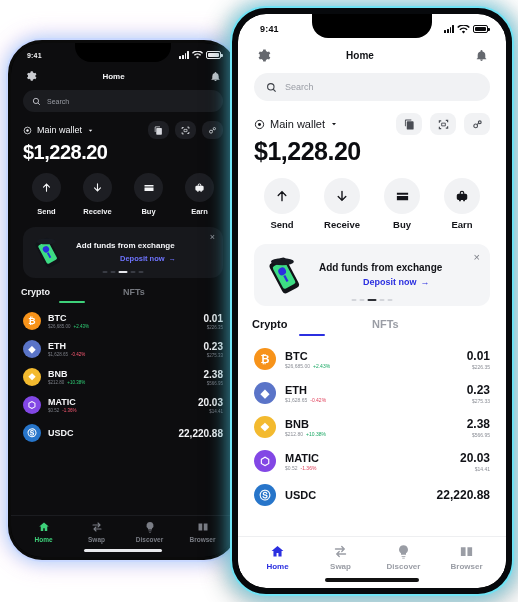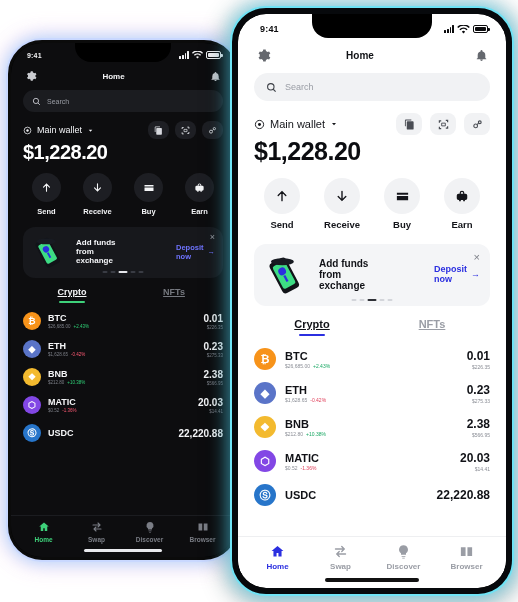--- a/index.html
+++ b/index.html
@@ -130,21 +130,21 @@
   .light-ui .q-label, .light-ui .q-circle { color:#14151a; }
   .dark-ui  .q-label, .dark-ui  .q-circle { color:#f4f5f7; }
 
   
   .promo { position:relative; border-radius:12px; display:flex; align-items:center; flex:none; }
   #phone-light .promo { margin:10px 16px 0; padding:10px 10px 12px; background:#f4f5f7; gap:9px; }
   #phone-dark  .promo { margin:8px 12px 0; padding:8px 8px 10px; background:#17181c; gap:7px; }
   .promo-art { flex:none; position:relative; }
   #phone-light .promo-art { width:46px; height:40px; }
   #phone-dark  .promo-art { width:38px; height:33px; }
-  .promo-text { display:flex; flex-direction:row; gap:4px; }
+  .promo-text { display:flex; flex-direction:column; gap:4px; }
   .promo-title { font-weight:700; }
   #phone-light .promo-title { font-size:10px; }
   #phone-dark  .promo-title { font-size:8px; }
   .light-ui .promo-title { color:#111217; }
   .dark-ui  .promo-title { color:#f3f4f7; }
   .promo-cta { display:flex; align-items:center; gap:4px; font-weight:700;padding-left:44px; }
   #phone-light .promo-cta { font-size:9px; }
   #phone-dark  .promo-cta { font-size:7.5px; }
   .light-ui .promo-cta { color:#2b2fe0; }
   .dark-ui  .promo-cta { color:#6f74ff; }
@@ -154,21 +154,21 @@
   .dots { position:absolute; left:50%; transform:translateX(-50%); bottom:5px; display:flex; gap:3px; align-items:center; }
   .dots span { width:5px; height:2px; border-radius:2px; background:#d3d5da; }
   #phone-dark .dots span { background:#3a3c44; }
   .dots span.on { width:9px; background:#2e3036; }
   #phone-dark .dots span.on { background:#e6e7eb; }
 
   
   .tabs { display:flex; flex:none; }
   #phone-light .tabs { margin:12px 14px 0; }
   #phone-dark  .tabs { margin:9px 10px 0; }
-  .tab { flex:1; text-align:center; font-weight:700; padding-bottom:6px; position:relative;text-decoration:underline; }
+  .tab { flex:1; text-align:left; font-weight:700; padding-bottom:6px; position:relative; }
   #phone-light .tab { font-size:11px; }
   #phone-dark  .tab { font-size:9px; }
   .light-ui .tab { color:#9a9da5; }
   .dark-ui  .tab { color:#75787f; }
   .light-ui .tab.active { color:#101116; }
   .dark-ui  .tab.active { color:#f4f5f7; }
   .tab.active::after {
     content:""; position:absolute; left:50%; transform:translateX(-50%);
     bottom:0; width:26px; height:2.5px; border-radius:2px;
   }

